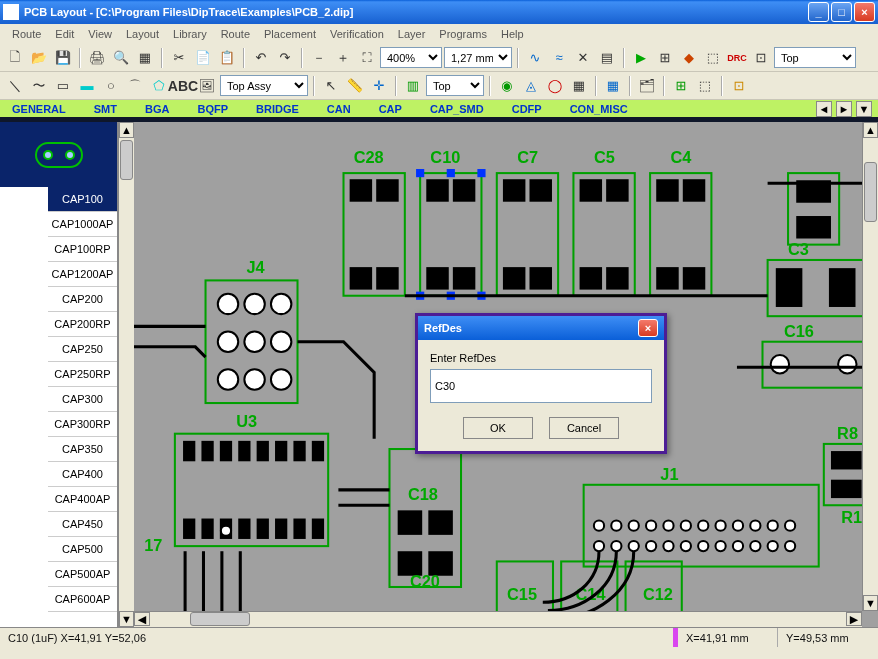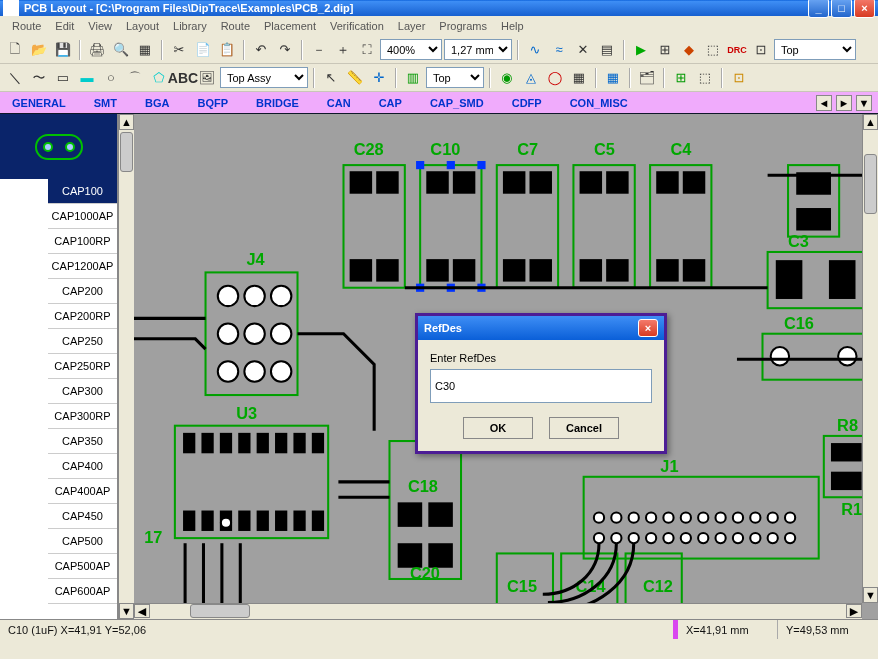--- a/index.html
+++ b/index.html
@@ -1,39 +1,39 @@
 <!DOCTYPE html>
 <html><head>
 <meta charset="utf-8">
 <style>
 * { box-sizing: border-box; margin: 0; padding: 0; font-family: Tahoma, sans-serif; font-size: 11px; }
 body { background: #ece9d8; width: 878px; height: 659px; overflow: hidden; position: relative; }
 
 
-.titlebar { height: 16px; background: linear-gradient(#0a5fd8, #3e8ef5 8%, #1760d0); color: #fff; display: flex; align-items: center; padding: 0 3px; }
+.titlebar { height: 24px; background: linear-gradient(#0a5fd8, #3e8ef5 8%, #1760d0); color: #fff; display: flex; align-items: center; padding: 0 3px; }
 .titlebar .icon { width: 16px; height: 16px; background: #fff; margin-right: 5px; display:inline-block;}
 .titlebar .title { flex: 1; font-weight: bold; }
 .titlebar .wbtn { width: 21px; height: 20px; margin-left: 2px; border: 1px solid #fff; border-radius: 3px; background: linear-gradient(#6aa5f3,#2266cc); color: #fff; display:flex; align-items:center; justify-content:center; font-weight:bold; cursor:pointer;}
 .titlebar .wbtn.close { background: linear-gradient(#f47a6b,#d83b22); }
 
 
 .menubar { height: 20px; display: flex; align-items: center; padding: 0 6px; gap: 2px; background:#ece9d8; }
 .menubar span { padding: 2px 6px; color: #555; cursor:pointer; }
 
 
 .tbar { height: 28px; background: #ece9d8; display: flex; align-items: center; border-bottom: 1px solid #c9c6b8; padding: 0 4px; gap: 2px; }
 .tbtn { width: 22px; height: 22px; border: 1px solid transparent; display:flex; align-items:center; justify-content:center; cursor:pointer; color:#333; }
 .tsep { width: 2px; height: 20px; border-left:1px solid #aaa; border-right:1px solid #fff; margin: 0 3px; }
 .tsel { height: 21px; border:1px solid #7f9db9; background:#fff; padding: 0 2px; font-size:11px; }
 
 
 .ico { font-size: 13px; }
 
 
-.cattabs { height: 22px; background:#f0abfc; display:flex; align-items:center; padding: 0 6px 0 12px; border-bottom:1px solid #0f172a; gap: 28px; }
+.cattabs { height: 22px; background:#bef264; display:flex; align-items:center; padding: 0 6px 0 12px; border-bottom:5px solid #0f172a; gap: 28px; }
 .cattabs span { color:#0033cc; font-weight:bold; cursor:pointer;}
 .cattabs .navbtn { width:16px; height:16px; border:1px solid #888; background:#ece9d8; display:flex; align-items:center; justify-content:center; cursor:pointer; color:#000; margin-left:2px;}
 .cattabs .navwrap { margin-left:auto; display:flex; gap:2px;}
 
 
 .main { display:flex; height: 505px; position:relative; }
 .sidebar { width: 118px; background:#fff; border-right:1px solid #888; display:flex; flex-direction:column;}
 .preview { height: 65px; background:#0a246a; display:flex; align-items:center; justify-content:center;}
 .preview .foot { width:48px; height:26px; border:2px solid #00c000; border-radius:13px; display:flex; align-items:center; justify-content:space-around;}
 .preview .pad { width:10px; height:10px; border:2px solid #00c000; border-radius:50%; background:#aacaff;}
@@ -58,21 +58,21 @@
 .status .cell { padding:0 8px; border-right:1px solid #aaa; height:100%; line-height:20px; color:#111;}
 
 
 .dialog { position:absolute; left:415px; top:313px; width:252px; background:#ece9d8; border:3px solid #4c1d95; box-shadow:2px 2px 6px rgba(0,0,0,.4); z-index:10;}
 .dialog .dtitle { height:24px; background:linear-gradient(#3e8ef5,#0a5fd8); color:#fff; display:flex; align-items:center; padding:0 6px; font-weight:bold;}
 .dialog .dtitle .dclose { margin-left:auto; width:20px; height:18px; background:linear-gradient(#f47a6b,#d83b22); border:1px solid #fff; border-radius:3px; color:#fff; display:flex;align-items:center;justify-content:center;cursor:pointer;font-weight:bold;}
 .dialog .dbody { padding:12px;}
 .dialog label { display:block; margin-bottom:5px; color:#000;}
 .dialog input[type=text] { width:100%; height:20px; border:1px solid #7f9db9; padding:16px 4px; background:#fff;}
 .dialog .dbtnrow { display:flex; justify-content:center; gap:16px; margin-top:14px; }
-.dialog button { width:70px; height:22px; border:1px solid #888; background:#ece9d8; cursor:pointer;font-weight:bold;}
+.dialog button { width:70px; height:22px; border:1px solid #888; background:#ece9d8; cursor:pointer;}
 
 
 .pcb-comp { stroke:#00a000; stroke-width:2; fill:none;}
 .pcb-pad { fill:#000; }
 .pcb-text { fill:#00a800; font:bold 16px sans-serif; }
 .pcb-trace { stroke:#000; stroke-width:3; fill:none;}
 .pcb-hole { stroke:#000; stroke-width:2; fill:#fff;}
 .sel-handle { fill:#0033ff; }
 </style>
 </head>

